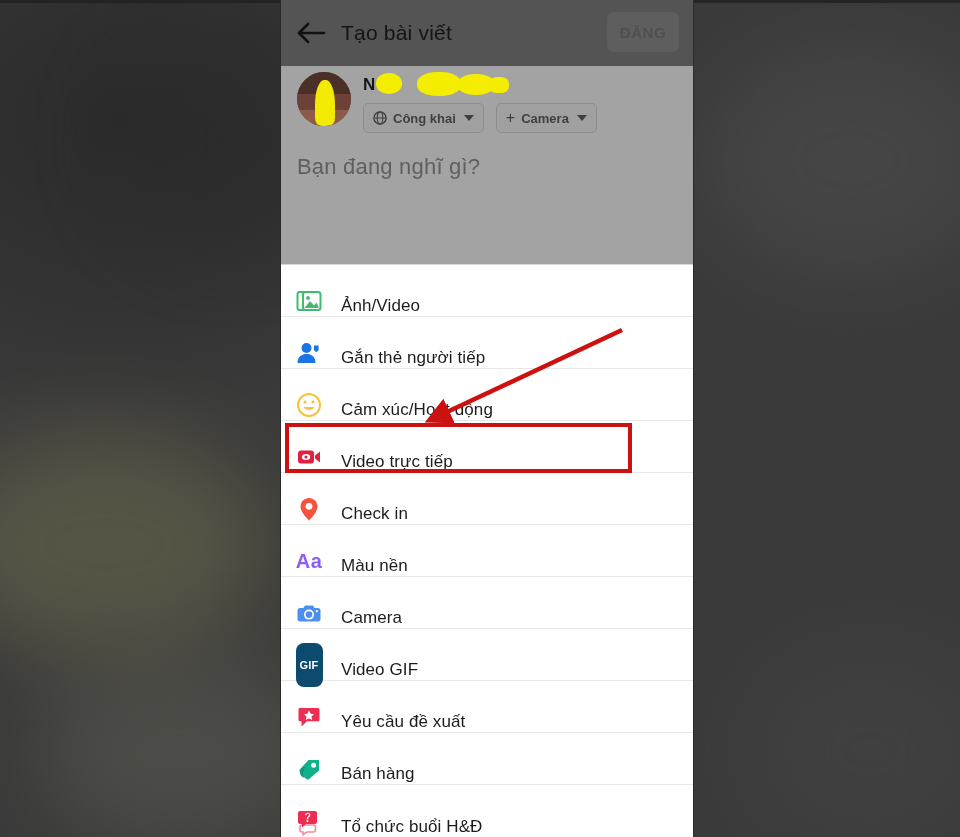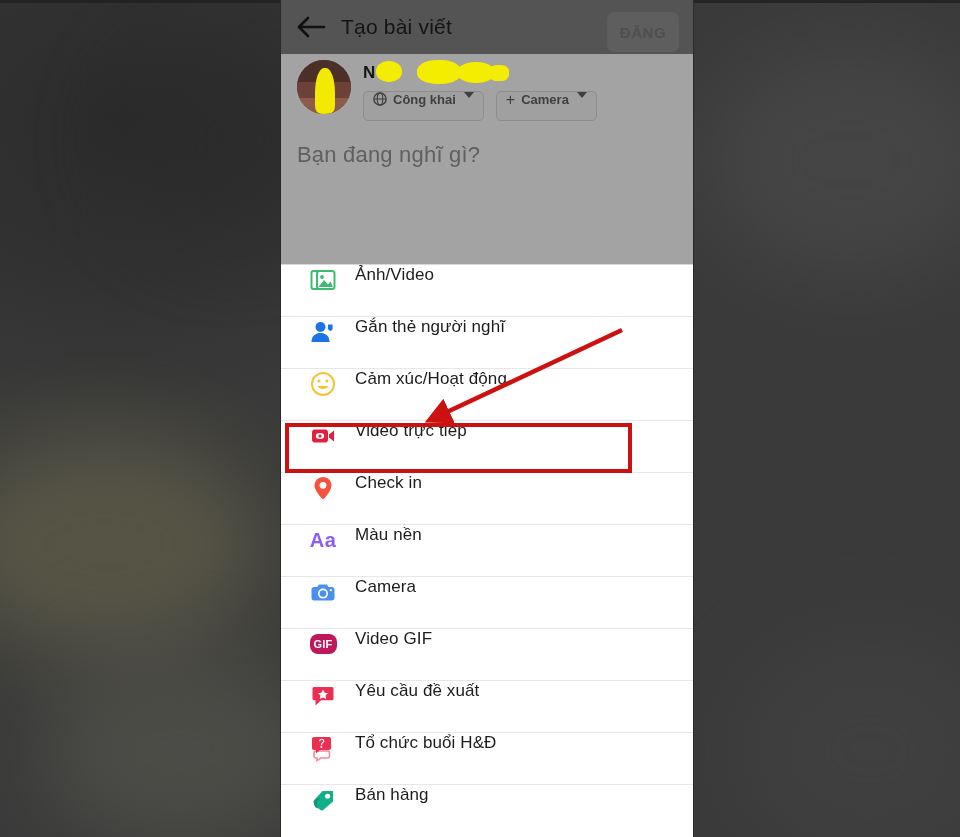--- a/index.html
+++ b/index.html
@@ -64,21 +64,21 @@
   }
 
   
   .dimmed {
     position: relative;
     height: 264px;
     background: #a3a3a3;
   }
 
   .appbar {
-    height: 54px;
+    height: 66px;
     background: #545454;
     display: flex;
     align-items: center;
     padding: 0 14px;
     box-sizing: border-box;
     position: relative;
     text-align: right;
   }
   .back-arrow {
     width: 32px;
@@ -174,20 +174,21 @@
   .chips {
     display: flex;
     gap: 12px;
     margin-top: 5px;
   }
   .chip {
     height: 28px;
     border: 1px solid #8d8d8d;
     border-radius: 5px;
     display: flex;
+    align-items: center;
     padding: 0 9px;
     font-size: 13px;
     font-weight: bold;
     color: #3f3f3f;
     background: #a0a0a0;
     gap: 6px;
     white-space: nowrap;
   }
   .chip .globe { width: 14px; height: 14px; display:block; }
   .chip .plus  { font-size: 16px; font-weight: normal; color:#3f3f3f; line-height: 1; }
@@ -209,22 +210,22 @@
   }
 
   
   .sheet {
     background: #ffffff;
     border-top: 1px solid #d8d8d8;
   }
   .row {
     height: 52px;
     display: flex;
-    align-items: flex-start;
-    padding-left: 27px;
+    align-items: flex-end;
+    padding-left: 13px;
     border-bottom: 1px solid #e7e7e7;
     box-sizing: border-box;
     background: #ffffff;
   }
   .row:last-child { border-bottom: none; }
   .row-icon {
     width: 30px;
     height: 30px;
     flex: 0 0 auto;
     display: flex;
@@ -241,23 +242,23 @@
   }
 
   .aa-icon {
     font-size: 20px;
     font-weight: bold;
     color: #8b5cf6;
     letter-spacing: .5px;
     line-height: 1;
   }
   .gif-icon {
-    width: 27px; height: 20px;
+    width: 27px; height: 44px;
     border-radius: 8px;
-    background: #be185d;
+    background: #0c4a6e;
     color: #ffffff;
     font-size: 11px;
     font-weight: bold;
     display: flex;
     align-items: center;
     justify-content: center;
     letter-spacing: .3px;
   }
 
   
@@ -359,21 +360,21 @@
       </div>
 
       <div class="row">
         <div class="row-icon">
           <svg width="28" height="28" viewBox="0 0 28 28">
             <circle cx="11.5" cy="9" r="5" fill="#1b74e4"></circle>
             <path d="M2.5 24 C2.5 17.5 7 15 11.5 15 C16 15 20.5 17.5 20.5 24 Z" fill="#1b74e4"></path>
             <path d="M19 6.6 L23.6 6.6 L23.6 11.2 L21.3 13.2 L19 11.2 Z" fill="#1b74e4"></path>
           </svg>
         </div>
-        <div class="row-label">Gắn thẻ người nghĩ</div>
+        <div class="row-label">Gắn thẻ người tiếp</div>
       </div>
 
       <div class="row">
         <div class="row-icon">
           <svg width="28" height="28" viewBox="0 0 28 28">
             <circle cx="14" cy="14" r="11" fill="none" stroke="#f5c33b" stroke-width="2"></circle>
             <circle cx="10" cy="11" r="1.6" fill="#f5c33b"></circle>
             <circle cx="18" cy="11" r="1.6" fill="#f5c33b"></circle>
             <path d="M8.5 16 C10 20 18 20 19.5 16 Z" fill="#f5c33b"></path>
           </svg>
@@ -435,38 +436,38 @@
             <path d="M5 5 L23 5 C24 5 24.5 5.8 24.5 6.7 L24.5 16.5 C24.5 17.5 24 18.3 23 18.3 L12 18.3 L6.5 23.5 L6.5 18.3 L5 18.3 C4 18.3 3.5 17.5 3.5 16.5 L3.5 6.7 C3.5 5.8 4 5 5 5 Z" fill="#ec2e52"></path>
             <path d="M14 7.6 L15.6 10.8 L19 11.3 L16.5 13.6 L17.2 17 L14 15.4 L10.8 17 L11.5 13.6 L9 11.3 L12.4 10.8 Z" fill="#ffffff"></path>
           </svg>
         </div>
         <div class="row-label">Yêu cầu đề xuất</div>
       </div>
 
       <div class="row">
         <div class="row-icon">
           <svg width="28" height="28" viewBox="0 0 28 28">
+            <path d="M13.5 5 L24 5 L24 15.5 L14.2 24 C13.2 24.8 11.8 24.7 11 23.8 L5 17.2 C4.2 16.3 4.3 14.9 5.2 14.1 Z" fill="#11b08a"></path>
+            <circle cx="18.6" cy="10.3" r="2.5" fill="#ffffff"></circle>
+            <path d="M10.5 12 C7 12 5 14.5 5 17.5 C5 20.5 7.5 22.5 10 22.5 C7.8 20.5 7 18 8.5 15.5 Z" fill="#0e9677"></path>
+          </svg>
+        </div>
+        <div class="row-label">Bán hàng</div>
+      </div>
+
+      <div class="row">
+        <div class="row-icon">
+          <svg width="28" height="28" viewBox="0 0 28 28">
             <path d="M7 17 L18.5 17 C19.6 17 20.5 17.8 20.5 18.9 L20.5 22 C20.5 23.1 19.6 24 18.5 24 L12 24 L8 26.5 L8 24 L7 24 C5.9 24 5 23.1 5 22 L5 18.9 C5 17.8 5.9 17 7 17 Z" fill="none" stroke="#f3899e" stroke-width="1.6"></path>
             <path d="M5 3 L20 3 C21.1 3 22 3.9 22 5 L22 14 C22 15.1 21.1 16 20 16 L11 16 L7 19.5 L7 16 L5 16 C3.9 16 3 15.1 3 14 L3 5 C3 3.9 3.9 3 5 3 Z" fill="#ec2e52"></path>
             <path d="M10 7.3 C10 5.6 11.4 4.7 12.7 4.7 C14.2 4.7 15.4 5.7 15.4 7.1 C15.4 8.9 13 9 13 11.2 L11.8 11.2 C11.8 8.6 14 8.5 14 7.1 C14 6.3 13.4 5.8 12.7 5.8 C11.9 5.8 11.3 6.3 11.3 7.3 Z" fill="#ffffff"></path>
             <circle cx="12.4" cy="13.1" r="1" fill="#ffffff"></circle>
           </svg>
         </div>
         <div class="row-label">Tổ chức buổi H&amp;Đ</div>
-      </div>
-
-      <div class="row">
-        <div class="row-icon">
-          <svg width="28" height="28" viewBox="0 0 28 28">
-            <path d="M13.5 5 L24 5 L24 15.5 L14.2 24 C13.2 24.8 11.8 24.7 11 23.8 L5 17.2 C4.2 16.3 4.3 14.9 5.2 14.1 Z" fill="#11b08a"></path>
-            <circle cx="18.6" cy="10.3" r="2.5" fill="#ffffff"></circle>
-            <path d="M10.5 12 C7 12 5 14.5 5 17.5 C5 20.5 7.5 22.5 10 22.5 C7.8 20.5 7 18 8.5 15.5 Z" fill="#0e9677"></path>
-          </svg>
-        </div>
-        <div class="row-label">Bán hàng</div>
       </div>
 
     </div>
   </div>
 
   <div class="annotation-layer">
     <svg width="960" height="837" viewBox="0 0 960 837">
       <defs>
         <marker id="arrowhead" markerWidth="6" markerHeight="6" refX="4.2" refY="3" orient="auto">
           <path d="M0,0 L6,3 L0,6 Z" fill="#cc1111"></path>

